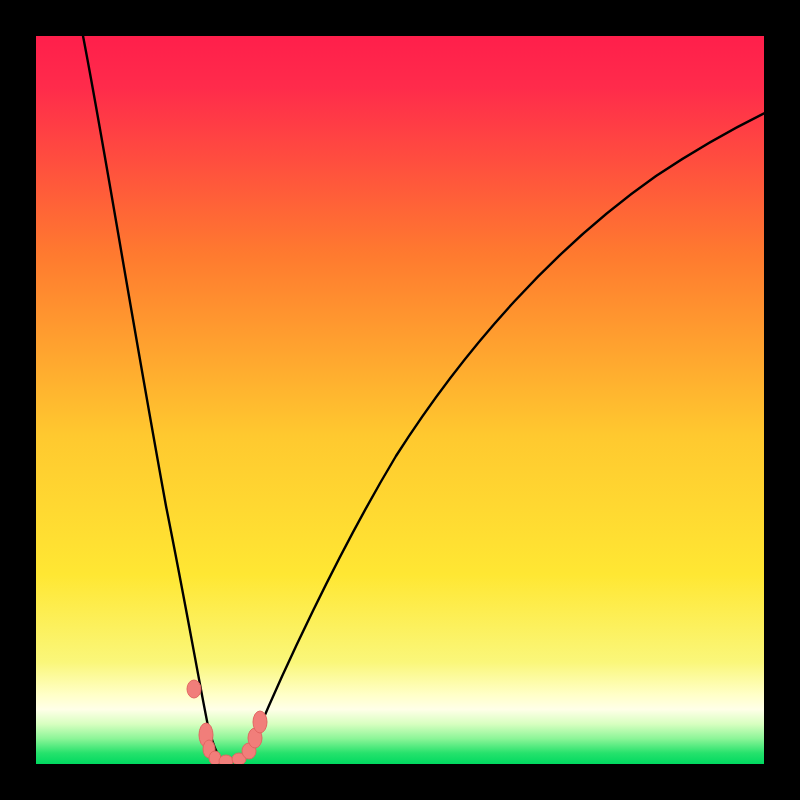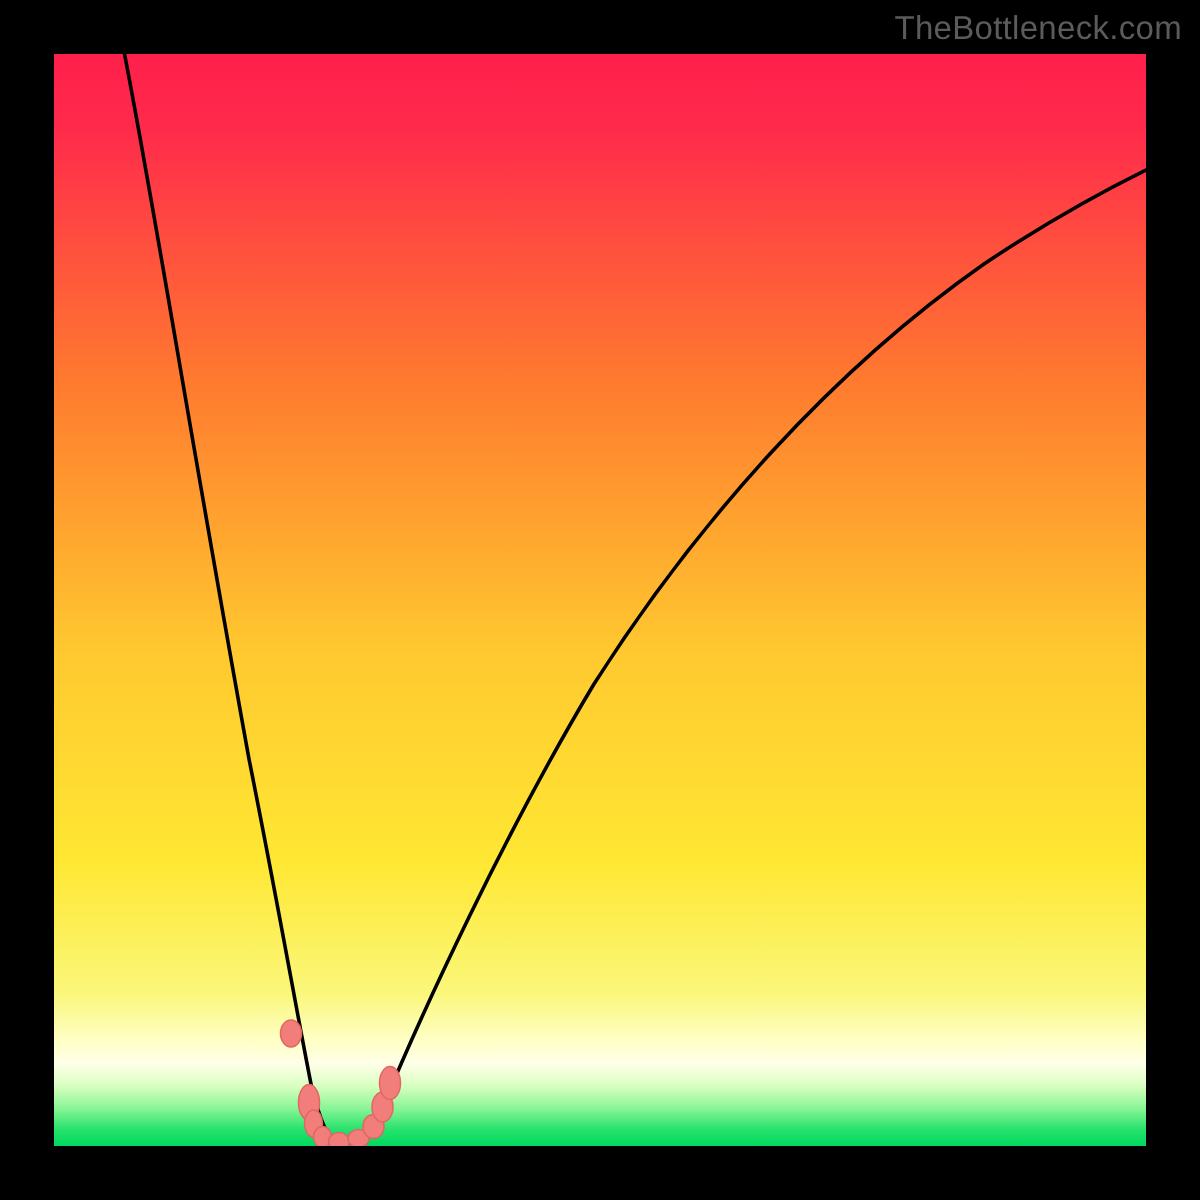--- a/index.html
+++ b/index.html
@@ -35,21 +35,20 @@
     letter-spacing: 0.2px;
     font-family: Arial, Helvetica, sans-serif;
   }
   svg { display: block; }
 </style>
 </head>
 <body>
 
 <div class="frame">
 
-  <div class="watermark">TheBottleneck.com</div>
 
   <div class="plot">
     <svg width="728" height="728" viewBox="0 0 728 728" preserveAspectRatio="none">
       <defs>
         <linearGradient id="bg" x1="0" y1="0" x2="0" y2="1">
           <stop offset="0" stop-color="#ff1f4b"></stop>
           <stop offset="0.07" stop-color="#ff2b4b"></stop>
           <stop offset="0.30" stop-color="#ff7a2f"></stop>
           <stop offset="0.55" stop-color="#ffc92f"></stop>
           <stop offset="0.74" stop-color="#ffe733"></stop>

